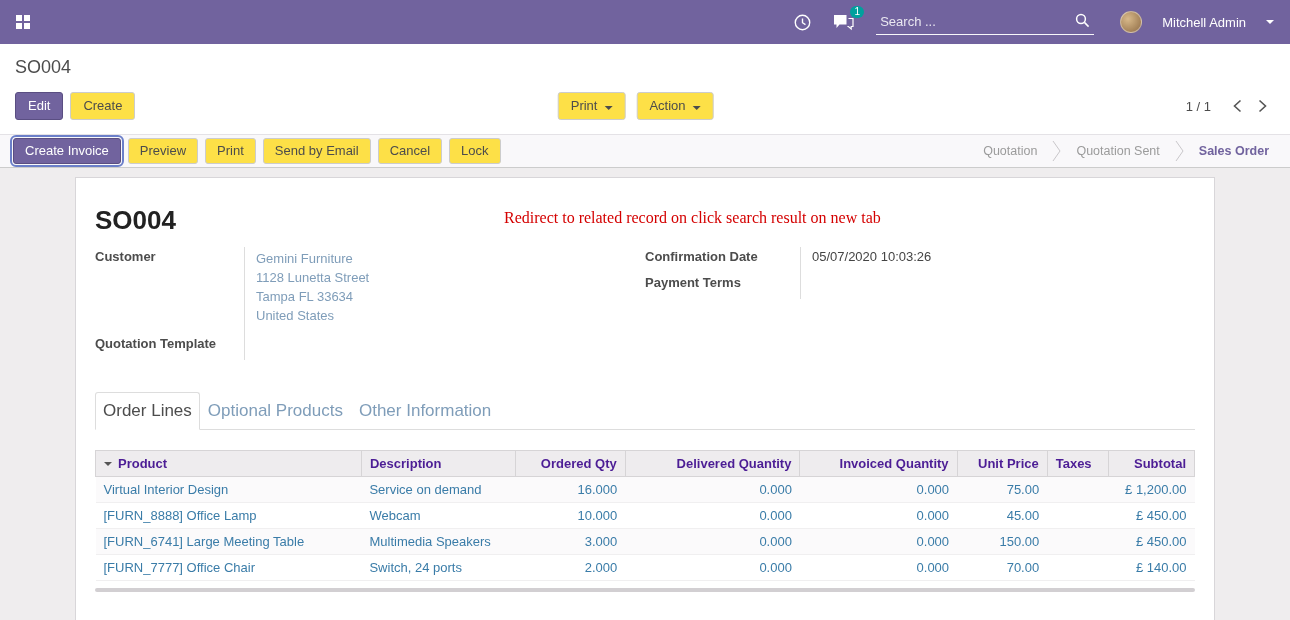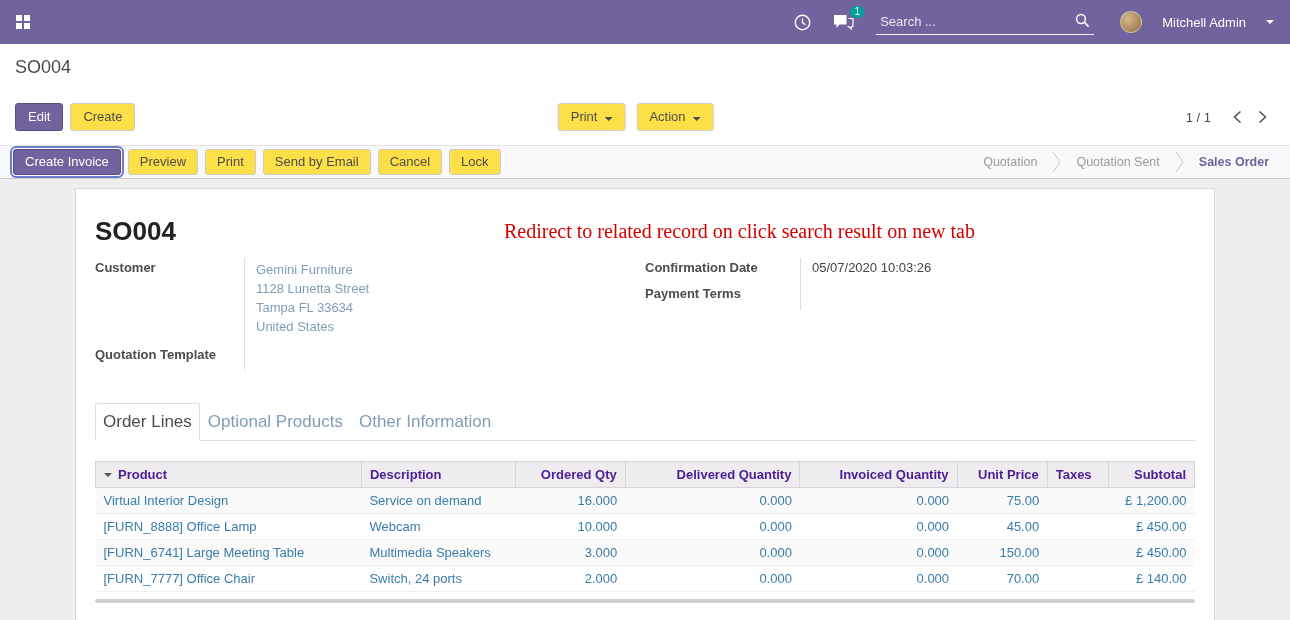--- a/index.html
+++ b/index.html
@@ -42,21 +42,21 @@
   .caret-down {
     width:0; height:0; display:inline-block;
     border-left:4px solid transparent; border-right:4px solid transparent;
     border-top:4px solid #fff;
   }
   .caret-down.dk { border-top-color:#4c4c4c; margin-left:7px; }
 
   
   .control-panel { background:#fff; padding:13px 15px 14px; }
   .breadcrumb { font-size:18px; color:#4c4c4c; }
-  .button-row { display:flex; align-items:center; margin-top:25px; position:relative; }
+  .button-row { display:flex; align-items:center; margin-top:14px; position:relative; }
   .left-buttons { display:flex; gap:7px; }
   .center-buttons {
     position:absolute; left:50%; transform:translateX(-56%);
     display:flex; gap:11px;
   }
   .btn {
     font-family:inherit; font-size:13px; line-height:18px;
     padding:4px 12px; border-radius:3px; cursor:pointer;
     border:1px solid #ccc; background:#fde047; color:#4c4c4c; white-space:nowrap;
   }
@@ -85,21 +85,21 @@
   
   .content { padding:9px 75px 0; }
   .sheet {
     background:#fff; border:1px solid #d8d6d9;
     padding:18px 19px 24px; min-height:500px; position:relative;
   }
   .sheet-title { font-size:26px; font-weight:bold; color:#222; margin-top:9px; }
   .annotation {
     position:absolute; left:428px; top:31px;
     font-family:"Liberation Serif", "DejaVu Serif", serif;
-    font-size:20px; color:var(--red,#d40000); white-space:nowrap;
+    font-size:16px; color:var(--red,#d40000); white-space:nowrap;
   }
   .groups { display:flex; margin-top:11px; }
   .group { width:50%; display:grid; grid-template-columns:150px 1fr; align-content:start; }
   .group.right { grid-template-columns:156px 1fr; }
   .g-label {
     font-weight:bold; color:#4c4c4c; font-size:13px;
     border-right:1px solid #ddd; padding:2px 10px 9px 0;
   }
   .g-value { padding:2px 0 9px 11px; font-size:13px; color:#444; }
   .addr { color:var(--link-light,#7f9db9); line-height:19px; cursor:pointer; }

